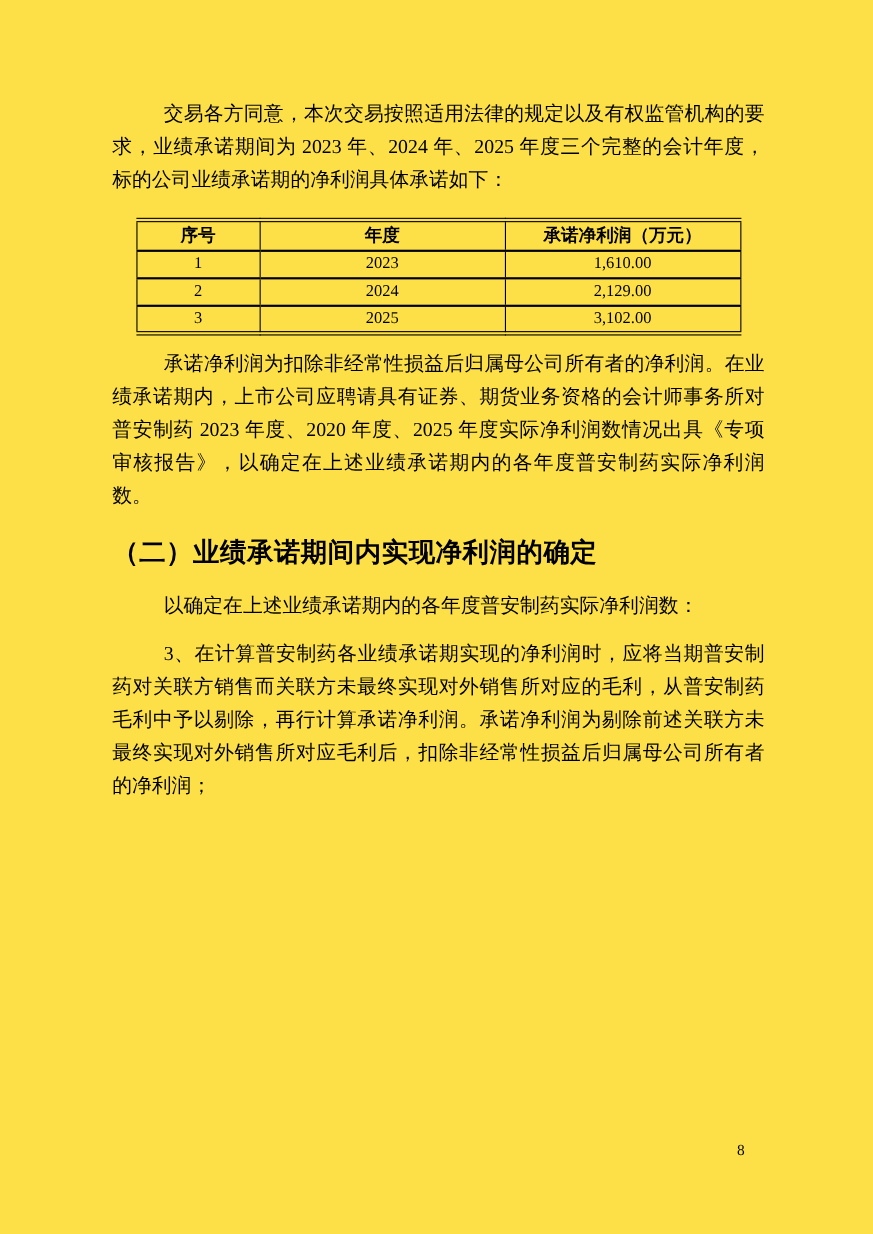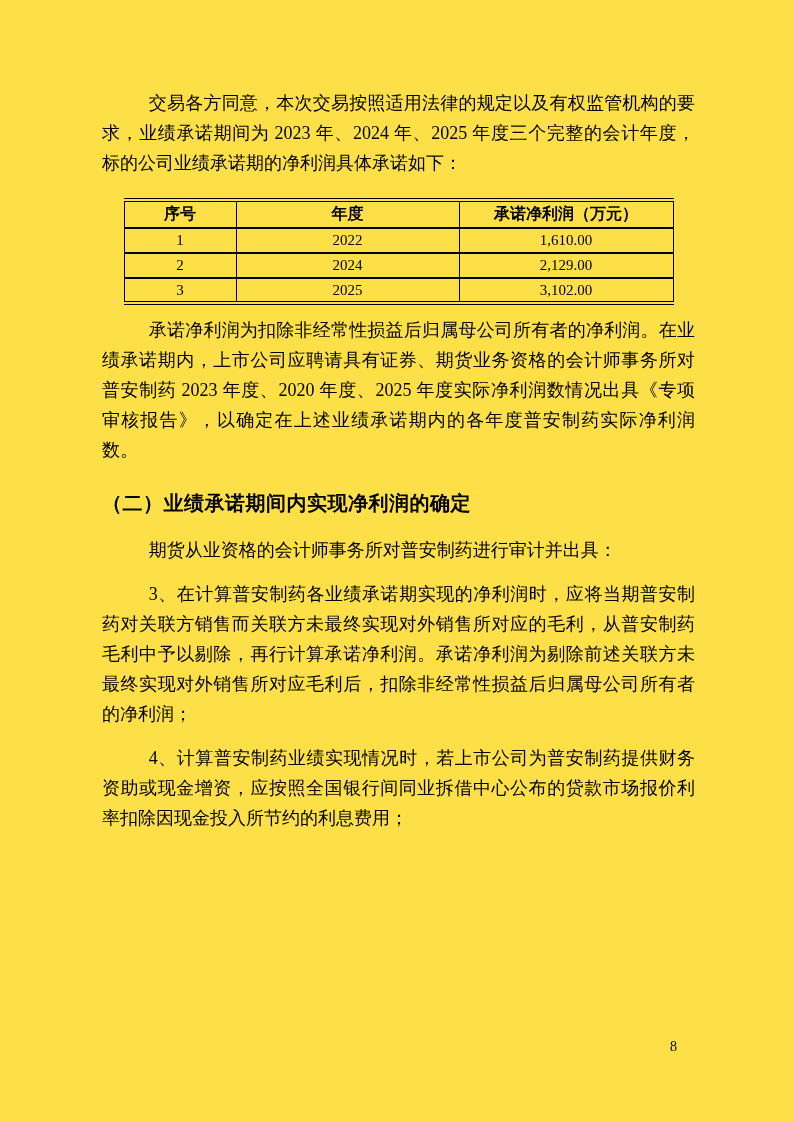--- a/index.html
+++ b/index.html
@@ -57,21 +57,21 @@
     font-weight: normal;
     height: 25px;
   }
   .commit-table tr:last-child td { border-bottom: none; }
   .col-no { width: 112px; }
   .col-year { width: 223px; }
   .col-profit { width: 214px; }
   .section-heading {
     font-family: "Liberation Sans", "DejaVu Sans", sans-serif;
     font-weight: bold;
-    font-size: 20px;
+    font-size: 24px;
     line-height: 28px;
     margin: 24px 0 18px 0;
     letter-spacing: 0.5px;
   }
   .page-number {
     position: absolute;
     top: 1038px;
     right: 117px;
     font-size: 14px;
     line-height: 18px;
@@ -94,45 +94,44 @@
       <thead>
         <tr>
           <th>序号</th>
           <th>年度</th>
           <th>承诺净利润（万元）</th>
         </tr>
       </thead>
       <tbody>
         <tr>
           <td>1</td>
-          <td>2022</td>
+          <td>2023</td>
           <td>1,610.00</td>
         </tr>
         <tr>
           <td>2</td>
           <td>2024</td>
           <td>2,129.00</td>
         </tr>
         <tr>
           <td>3</td>
           <td>2025</td>
           <td>3,102.00</td>
         </tr>
       </tbody>
     </table>
 
     <p class="body-para">承诺净利润为扣除非经常性损益后归属母公司所有者的净利润。在业绩承诺期内，上市公司应聘请具有证券、期货业务资格的会计师事务所对普安制药 2023 年度、2020 年度、2025 年度实际净利润数情况出具《专项审核报告》，以确定在上述业绩承诺期内的各年度普安制药实际净利润数。</p>
 
     <h2 class="section-heading">（二）业绩承诺期间内实现净利润的确定</h2>
 
-    <p class="body-para">期货从业资格的会计师事务所对普安制药进行审计并出具：</p>
+    <p class="body-para">以确定在上述业绩承诺期内的各年度普安制药实际净利润数：</p>
 
 
 
     <p class="body-para para-spaced">3、在计算普安制药各业绩承诺期实现的净利润时，应将当期普安制药对关联方销售而关联方未最终实现对外销售所对应的毛利，从普安制药毛利中予以剔除，再行计算承诺净利润。承诺净利润为剔除前述关联方未最终实现对外销售所对应毛利后，扣除非经常性损益后归属母公司所有者的净利润；</p>
 
-    <p class="body-para para-spaced">4、计算普安制药业绩实现情况时，若上市公司为普安制药提供财务资助或现金增资，应按照全国银行间同业拆借中心公布的贷款市场报价利率扣除因现金投入所节约的利息费用；</p>
 
 
   </div>
 
   <div class="page-number">8</div>
 </div>
 
 </body></html>

